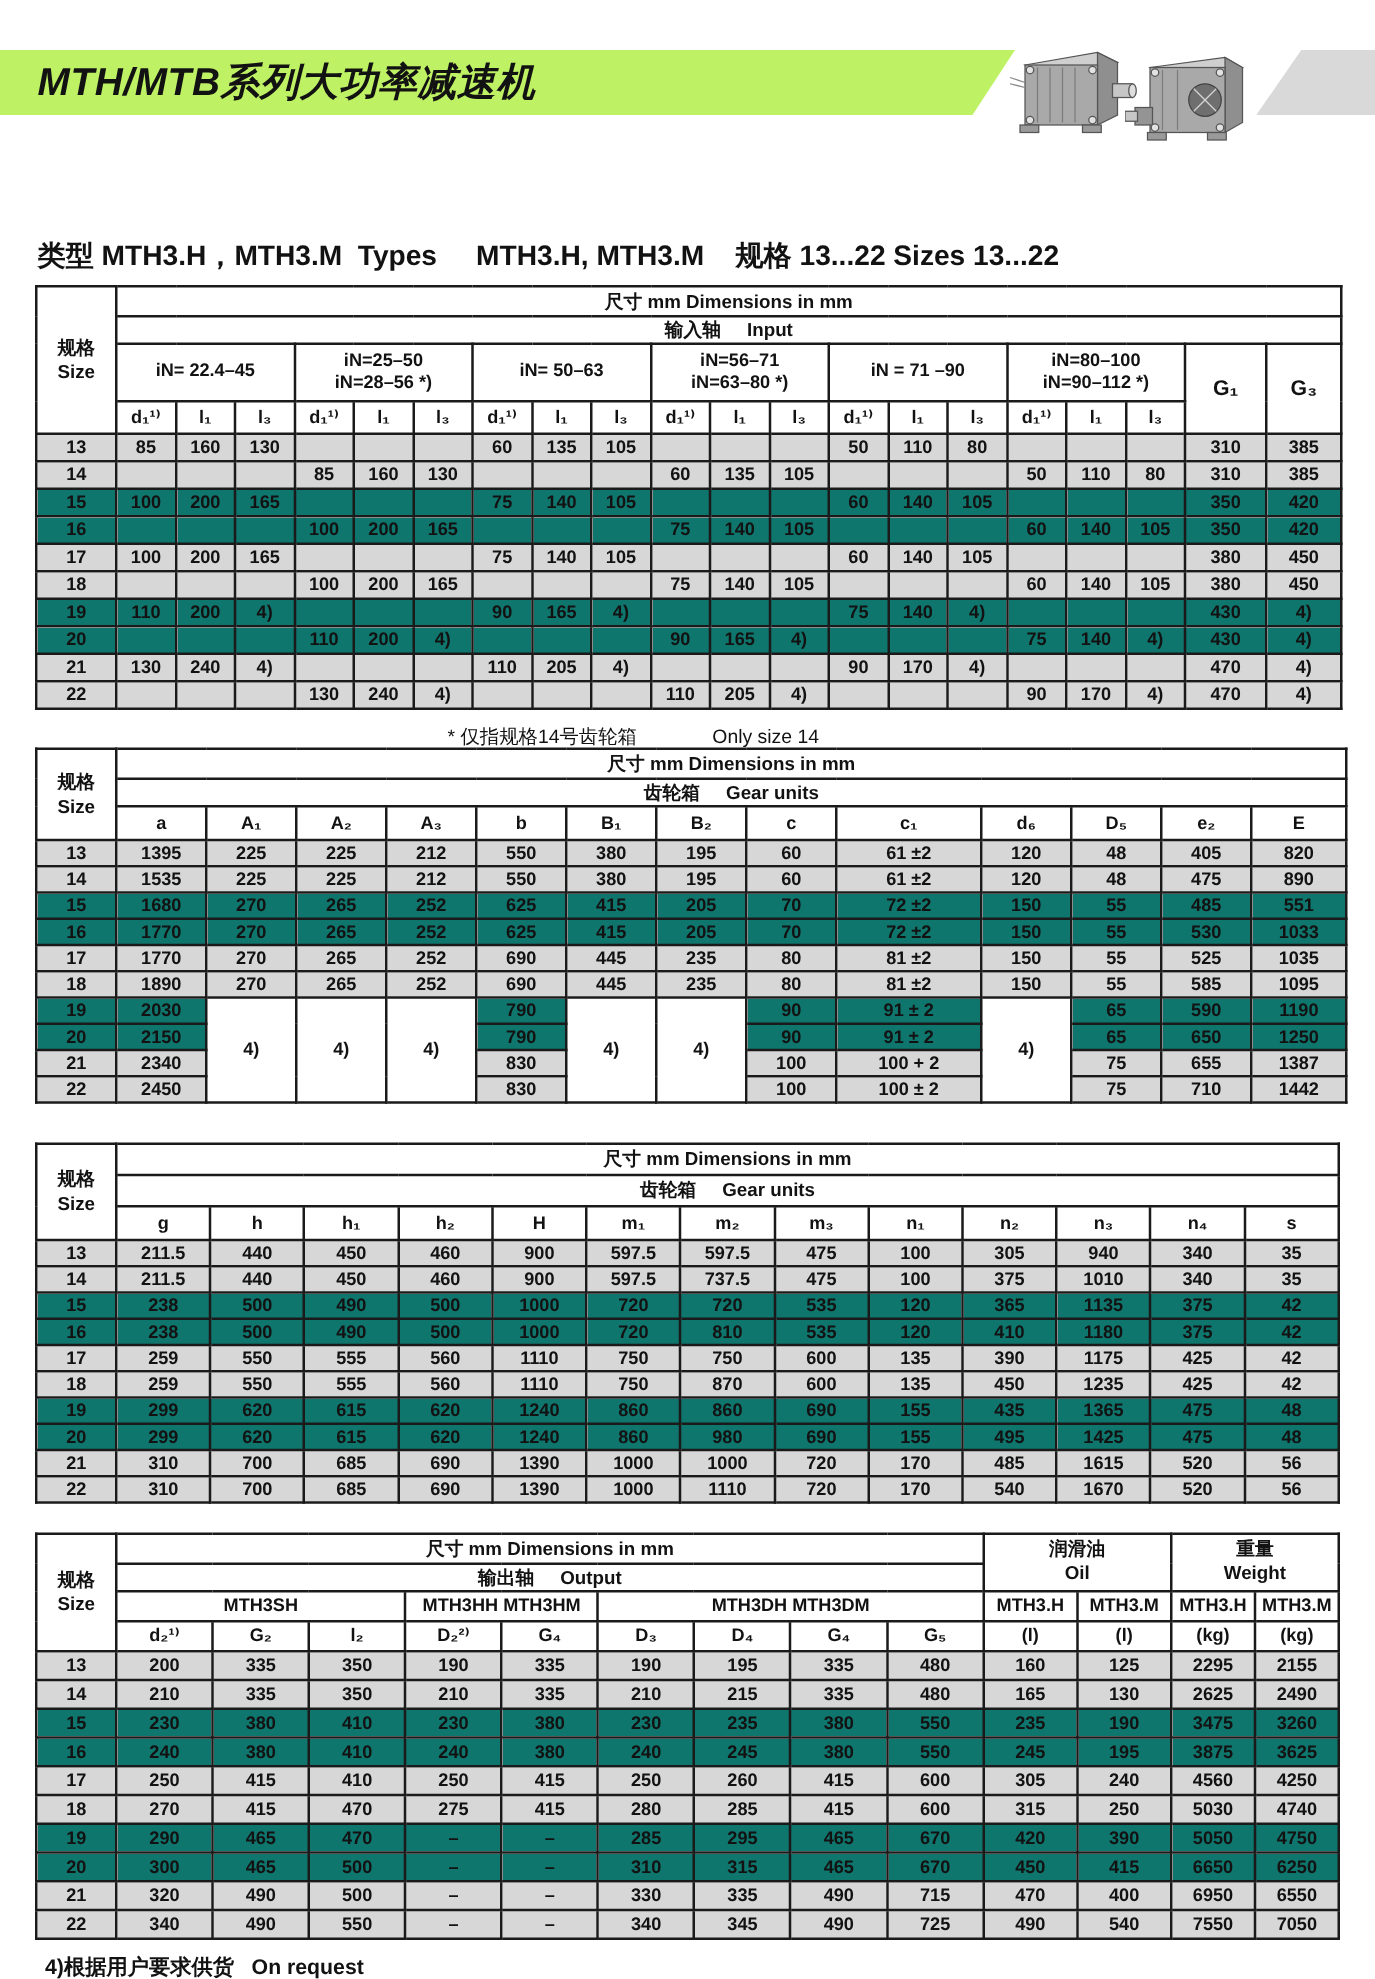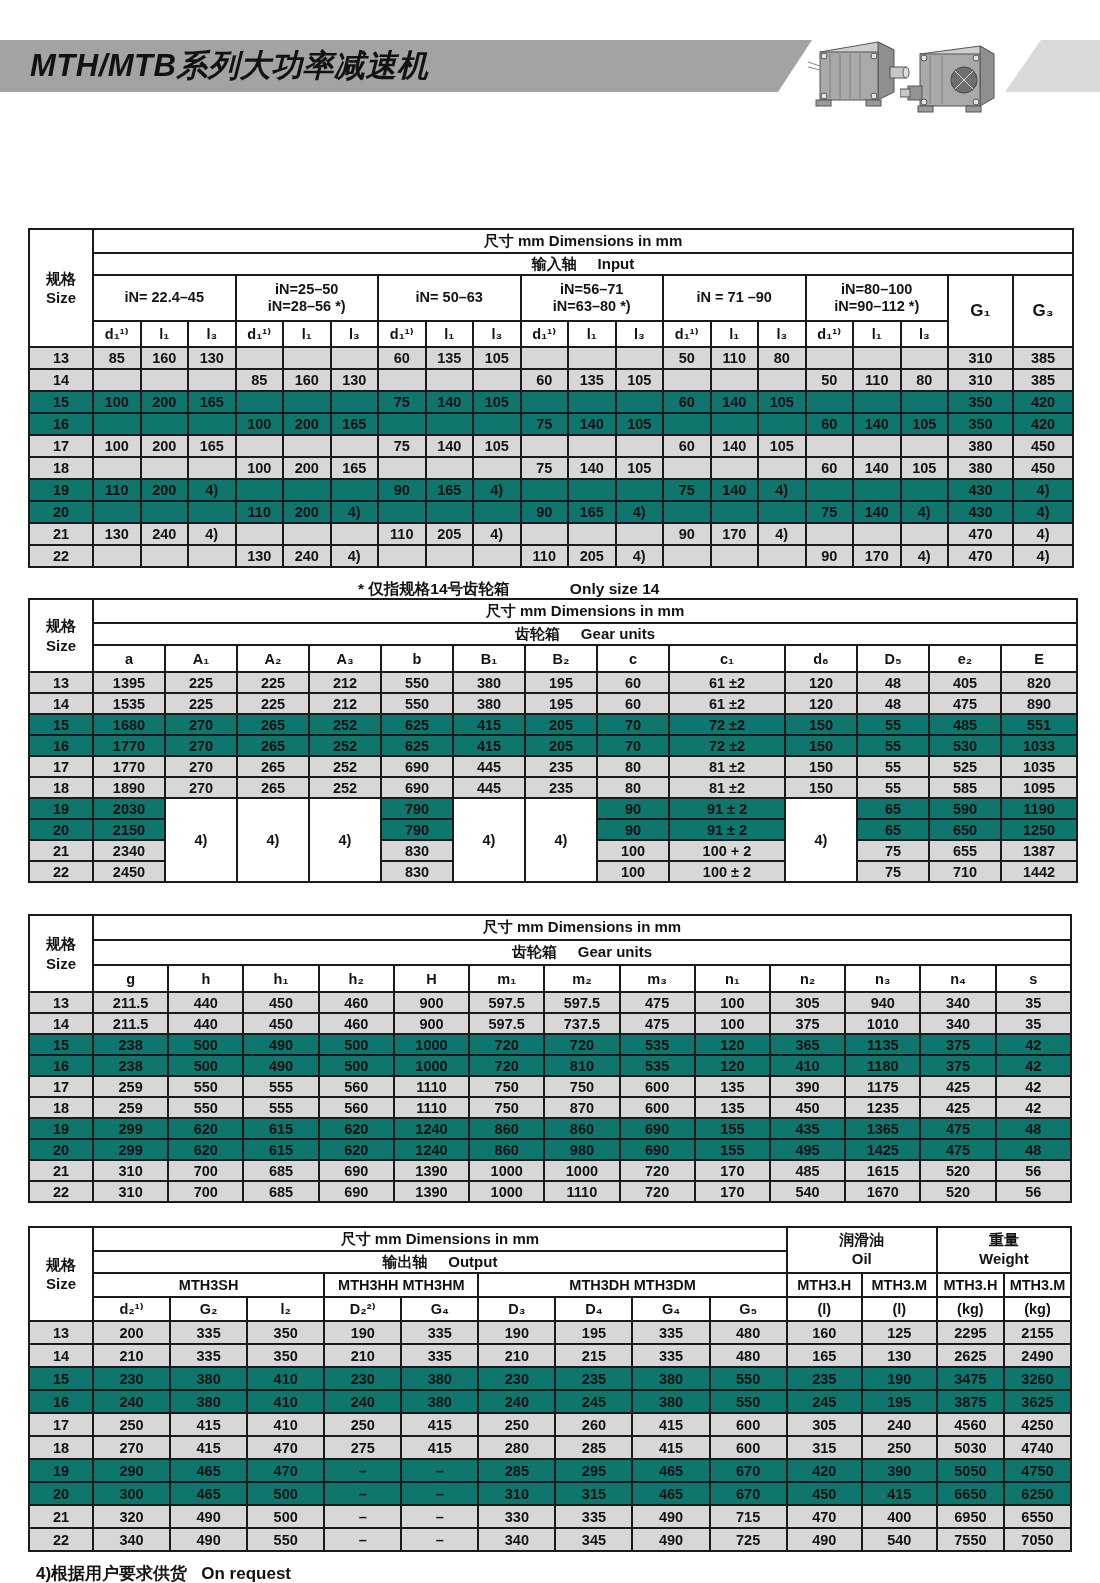--- a/index.html
+++ b/index.html
@@ -1,21 +1,21 @@
 <!DOCTYPE html>
 <html><head>
 <meta charset="utf-8">
 <title>MTH/MTB</title>
 <style>
   html,body { margin:0; padding:0; background:#ffffff; }
   .page { position:relative; width:1100px; height:1583px; overflow:hidden; background:#fff;
           font-family:"Liberation Sans","DejaVu Sans",sans-serif; color:#121212; }
 
   
-  .band { position:absolute; left:0; top:40px; width:812px; height:52px; background:#a3a3a3;
+  .band { position:absolute; left:0; top:40px; width:812px; height:52px; background:#bef264;
           clip-path:polygon(0 0,100% 0,calc(100% - 34px) 100%,0 100%);
           display:flex; align-items:center; }
   .band-title { margin-left:30px; font-size:31px; font-weight:bold; font-style:italic; white-space:pre; letter-spacing:0.5px; }
   .band-right { position:absolute; right:0; top:40px; width:95px; height:52px; background:#d9d9d9;
           clip-path:polygon(36px 0,100% 0,100% 100%,0 100%); }
   .gb { position:absolute; }
   .gb1 { left:806px; top:22px; }
   .gb2 { left:900px; top:28px; }
 
   .subtitle { position:absolute; left:30px; font-weight:bold; font-size:22.5px; white-space:pre; }
@@ -40,21 +40,21 @@
   .t1 th.gcol { font-size:17px; }
   .t1 .sub-row th { height:24px; }
   .t2 .sub-row th, .t3 .sub-row th { height:25px; }
   .t2 tbody td, .t3 tbody td { height:19px; }
   .t3 th.dims, .t3 th.section { height:23px; }
   .t4 .model-row th { height:22px;margin-left:24px; }
   .t4 .sub-row th { height:22px; }
   .t4 tbody td { height:21px; }
   .t4 th.two-line { white-space:pre-line; line-height:1.25; font-size:15px; }
 
-  .note-mid { position:absolute; left:358px; top:579px; font-weight:bold; font-size:15.5px; white-space:pre; }
+  .note-mid { position:absolute; left:358px; top:579px; font-weight:normal; font-size:15.5px; white-space:pre; }
   .note-bottom { position:absolute; left:36px; top:1562px; font-weight:bold; font-size:17px; white-space:pre; }
 </style>
 </head>
 <body>
 
 <div class="page">
 
   <div class="band">
     <div class="band-title">MTH/MTB系列大功率减速机</div>
   </div>
@@ -96,20 +96,21 @@
       <rect x="0" y="61" width="10" height="8" fill="#c6c6c6"></rect>
       <circle cx="24" cy="30" r="3" fill="#e2e2e2"></circle>
       <circle cx="76" cy="30" r="3" fill="#e2e2e2"></circle>
       <circle cx="24" cy="74" r="3" fill="#e2e2e2"></circle>
       <circle cx="76" cy="74" r="3" fill="#e2e2e2"></circle>
       <rect x="18" y="78" width="15" height="6" fill="#9a9a9a"></rect>
       <rect x="66" y="78" width="15" height="6" fill="#9a9a9a"></rect>
     </g>
   </svg>
 
+  <div class="subtitle s2">类型 MTH3.H，MTH3.M  Types     MTH3.H, MTH3.M    规格 13...22 Sizes 13...22</div>
 
   <div class="twrap" style="top:228px">
     <table class="t t1">
       <colgroup>
         <col style="width:64px">
         <col style="width:47.5px">
           <col style="width:47.5px">
           <col style="width:47.5px">
         <col style="width:47.5px">
           <col style="width:47.5px">

